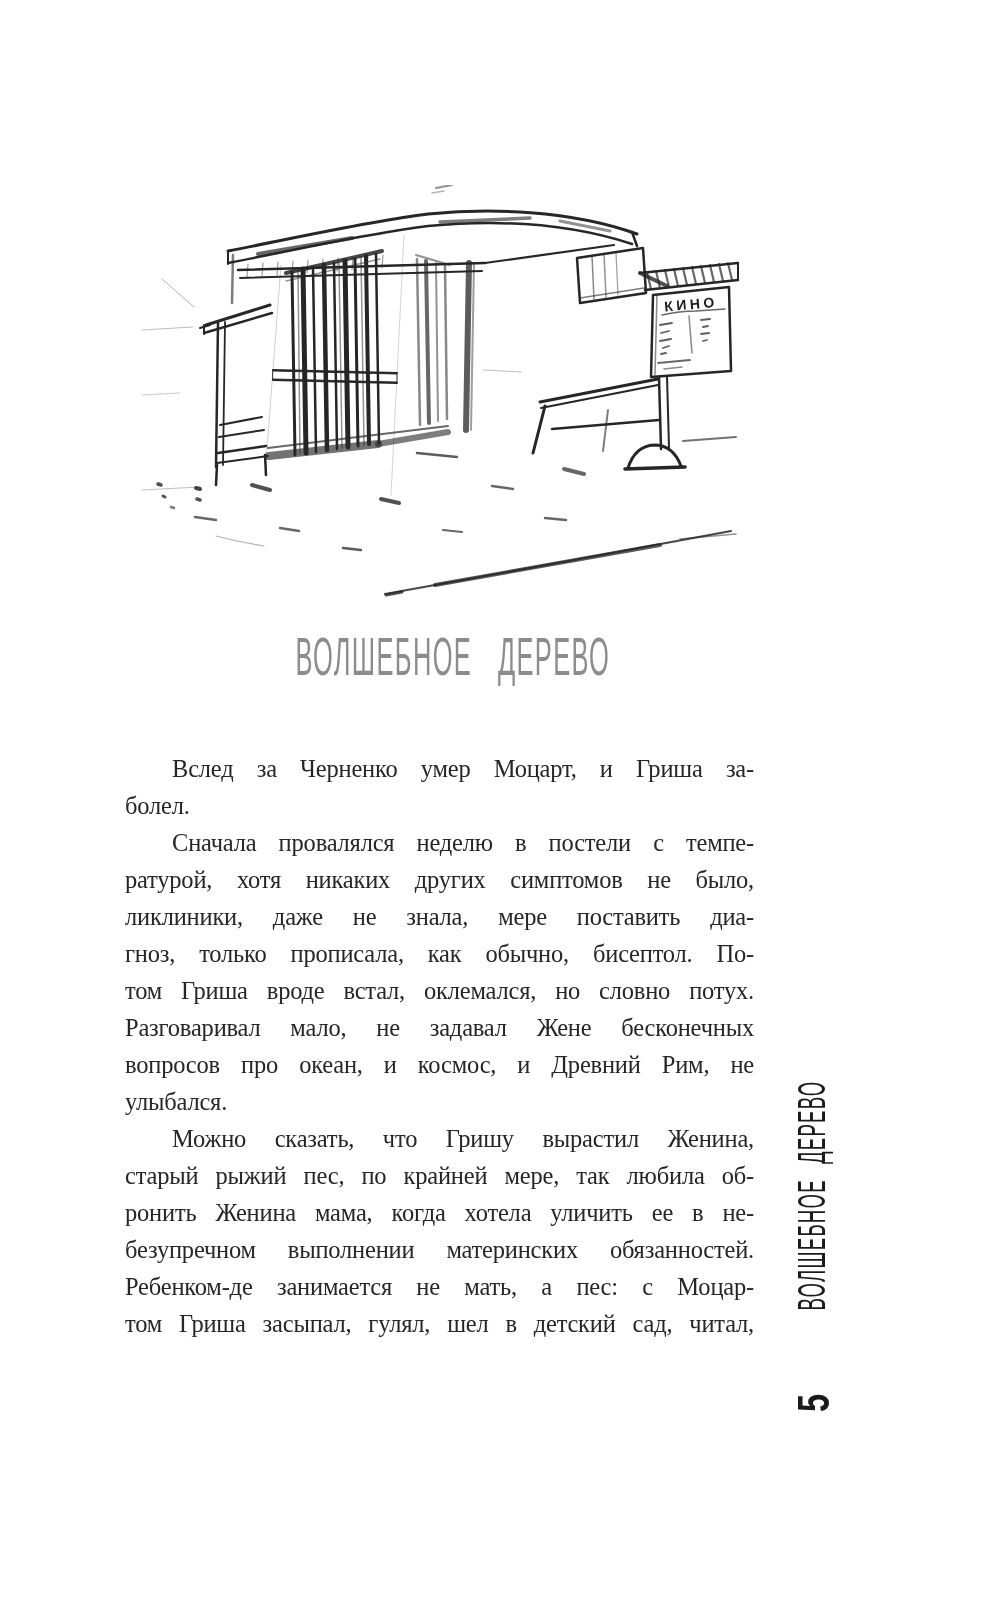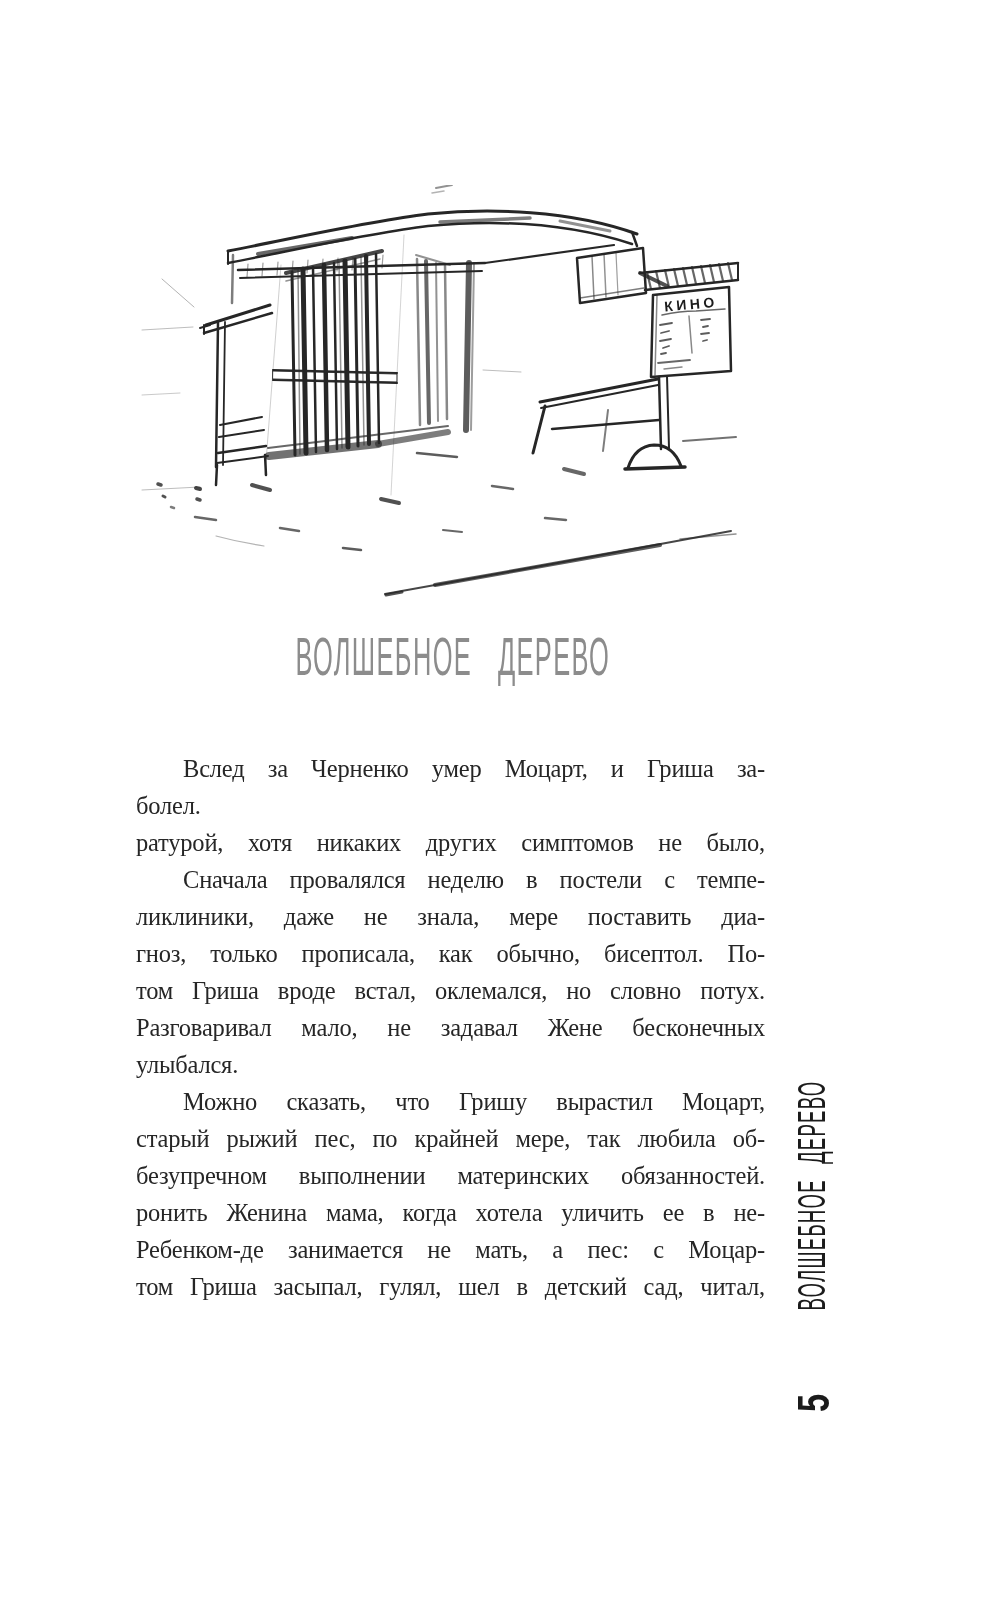--- a/index.html
+++ b/index.html
@@ -27,21 +27,21 @@
     position:absolute;left:138px;top:630px;width:630px;height:54px;
     text-align:center;line-height:54px;white-space:nowrap;
   }
   .condensed{display:inline-block;font-family:"Liberation Sans",sans-serif;white-space:nowrap;}
   .chapter-title-wrap .condensed{
     font-size:38px;letter-spacing:2px;word-spacing:26px;
     color:var(--title-color);transform:scale(0.67,1.42);
   }
   
   .body-text{
-    position:absolute;left:136px;top:750px;width:629px;
+    position:absolute;left:125px;top:750px;width:629px;
     font-size:24.5px;color:var(--text-color);letter-spacing:-0.2px;
   }
   .body-text .line{height:37px;line-height:37px;overflow:hidden;}
   .body-text .line.indent{padding-left:47px;}
   .body-text .line.just{text-align:justify;text-align-last:justify;}
   
   .running-title{
     position:absolute;left:622px;top:1176px;width:380px;height:40px;
     transform:rotate(-90deg);text-align:center;line-height:40px;
   }
@@ -220,31 +220,32 @@
     </g>
   </svg>
 
   <div class="chapter-title-wrap">
     <span class="condensed">ВОЛШЕБНОЕ ДЕРЕВО</span>
   </div>
 
   <div class="body-text">
       <div class="line indent just">Вслед за Черненко умер Моцарт, и Гриша за-</div>
       <div class="line">болел.</div>
+      <div class="line indent just">Сначала провалялся неделю в постели с темпе-</div>
       <div class="line just">ратурой, хотя никаких других симптомов не было,</div>
-      <div class="line indent just">Сначала провалялся неделю в постели с темпе-</div>
       <div class="line just">ликлиники, даже не знала, мере поставить диа-</div>
       <div class="line just">гноз, только прописала, как обычно, бисептол. По-</div>
       <div class="line just">том Гриша вроде встал, оклемался, но словно потух.</div>
       <div class="line just">Разговаривал мало, не задавал Жене бесконечных</div>
+      <div class="line just">вопросов про океан, и космос, и Древний Рим, не</div>
       <div class="line">улыбался.</div>
-      <div class="line indent just">Можно сказать, что Гришу вырастил Моцарт,</div>
+      <div class="line indent just">Можно сказать, что Гришу вырастил Женина,</div>
       <div class="line just">старый рыжий пес, по крайней мере, так любила об-</div>
+      <div class="line just">ронить Женина мама, когда хотела уличить ее в не-</div>
       <div class="line just">безупречном выполнении материнских обязанностей.</div>
-      <div class="line just">ронить Женина мама, когда хотела уличить ее в не-</div>
       <div class="line just">Ребенком-де занимается не мать, а пес: с Моцар-</div>
       <div class="line just">том Гриша засыпал, гулял, шел в детский сад, читал,</div>
     </div>
 
   <div class="running-title">
     <span class="condensed">ВОЛШЕБНОЕ ДЕРЕВО</span>
   </div>
 
   <div class="page-number">
     <span class="condensed">5</span>

